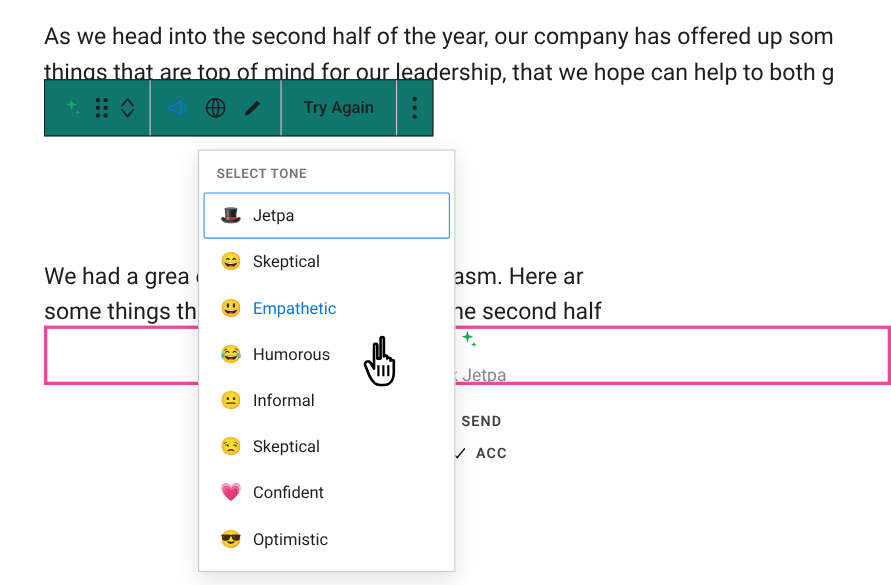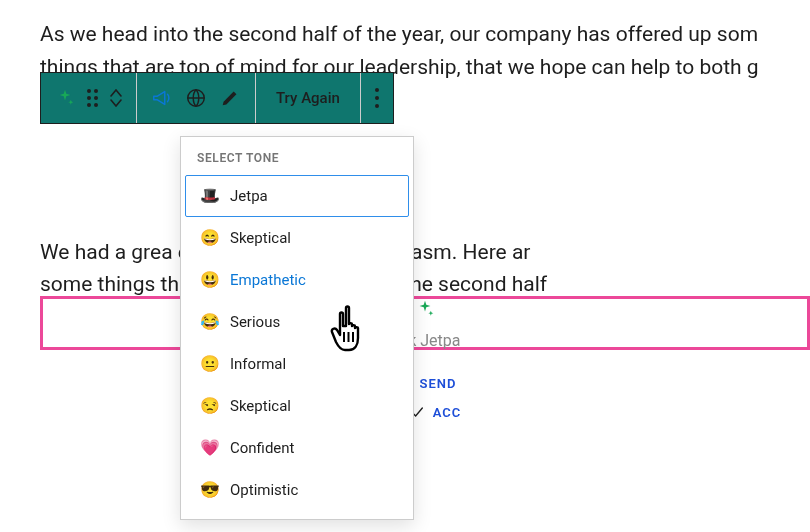--- a/index.html
+++ b/index.html
@@ -126,21 +126,21 @@
   }
   .prompt-placeholder {
     color: #888;
     font-size: 16px;
     flex: 0 0 auto;
   }
   .prompt-spacer { flex: 1; }
   .send-btn, .accept-btn {
     display: flex; align-items: center; gap: 8px;
     font-size: 13px; font-weight: 600; letter-spacing: 1px;
-    color: #1d4ed8;
+    color: #404040;
   }
   .accept-btn { margin-left: 20px; }
 
   
   .cursor-hand {
     position: absolute;
     top: 302px;
     left: 328px;
     z-index: 20;
   }
@@ -229,21 +229,21 @@
         <div class="tone-item">
           <span class="tone-emoji">😄</span>
           <span>Skeptical</span>
         </div>
         <div class="tone-item hover">
           <span class="tone-emoji">😃</span>
           <span>Empathetic</span>
         </div>
         <div class="tone-item">
           <span class="tone-emoji">😂</span>
-          <span>Serious</span>
+          <span>Humorous</span>
         </div>
         <div class="tone-item">
           <span class="tone-emoji">😐</span>
           <span>Informal</span>
         </div>
         <div class="tone-item">
           <span class="tone-emoji">😒</span>
           <span>Skeptical</span>
         </div>
         <div class="tone-item">

